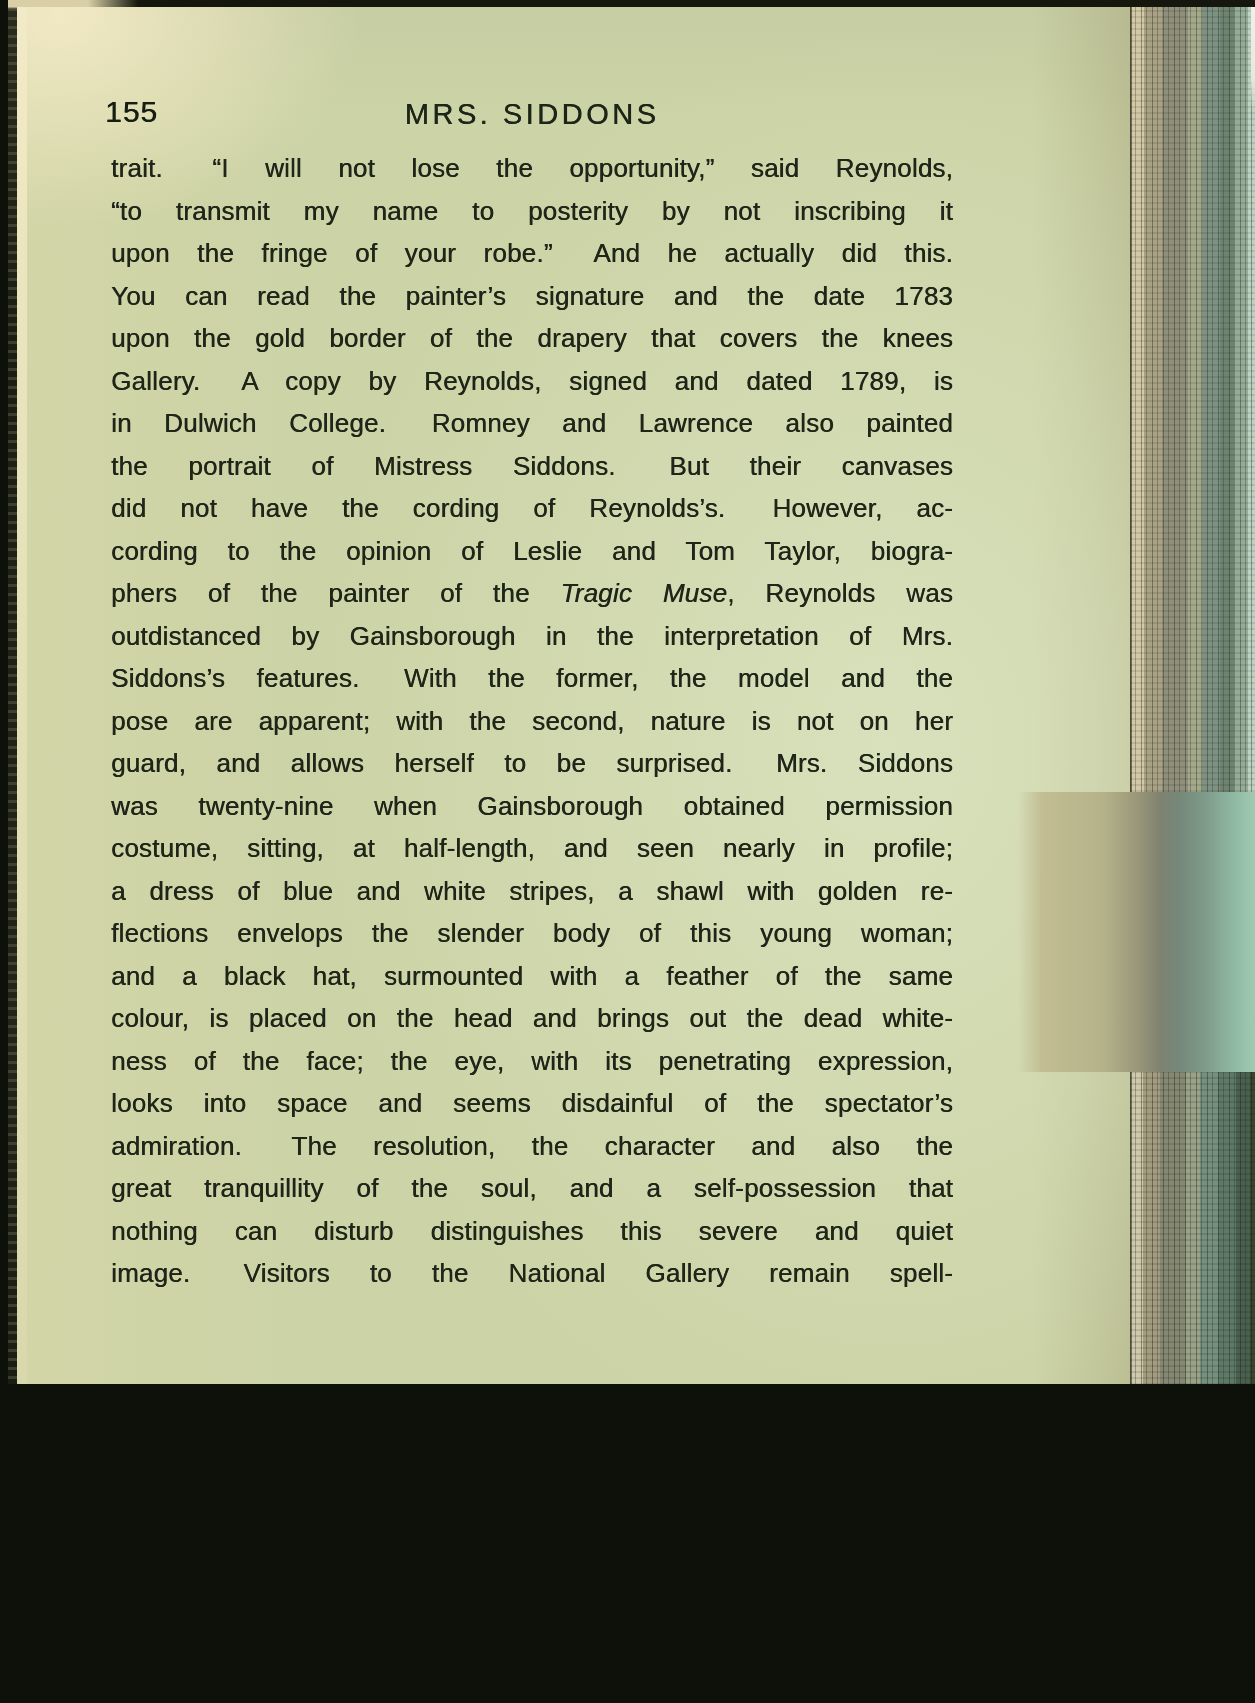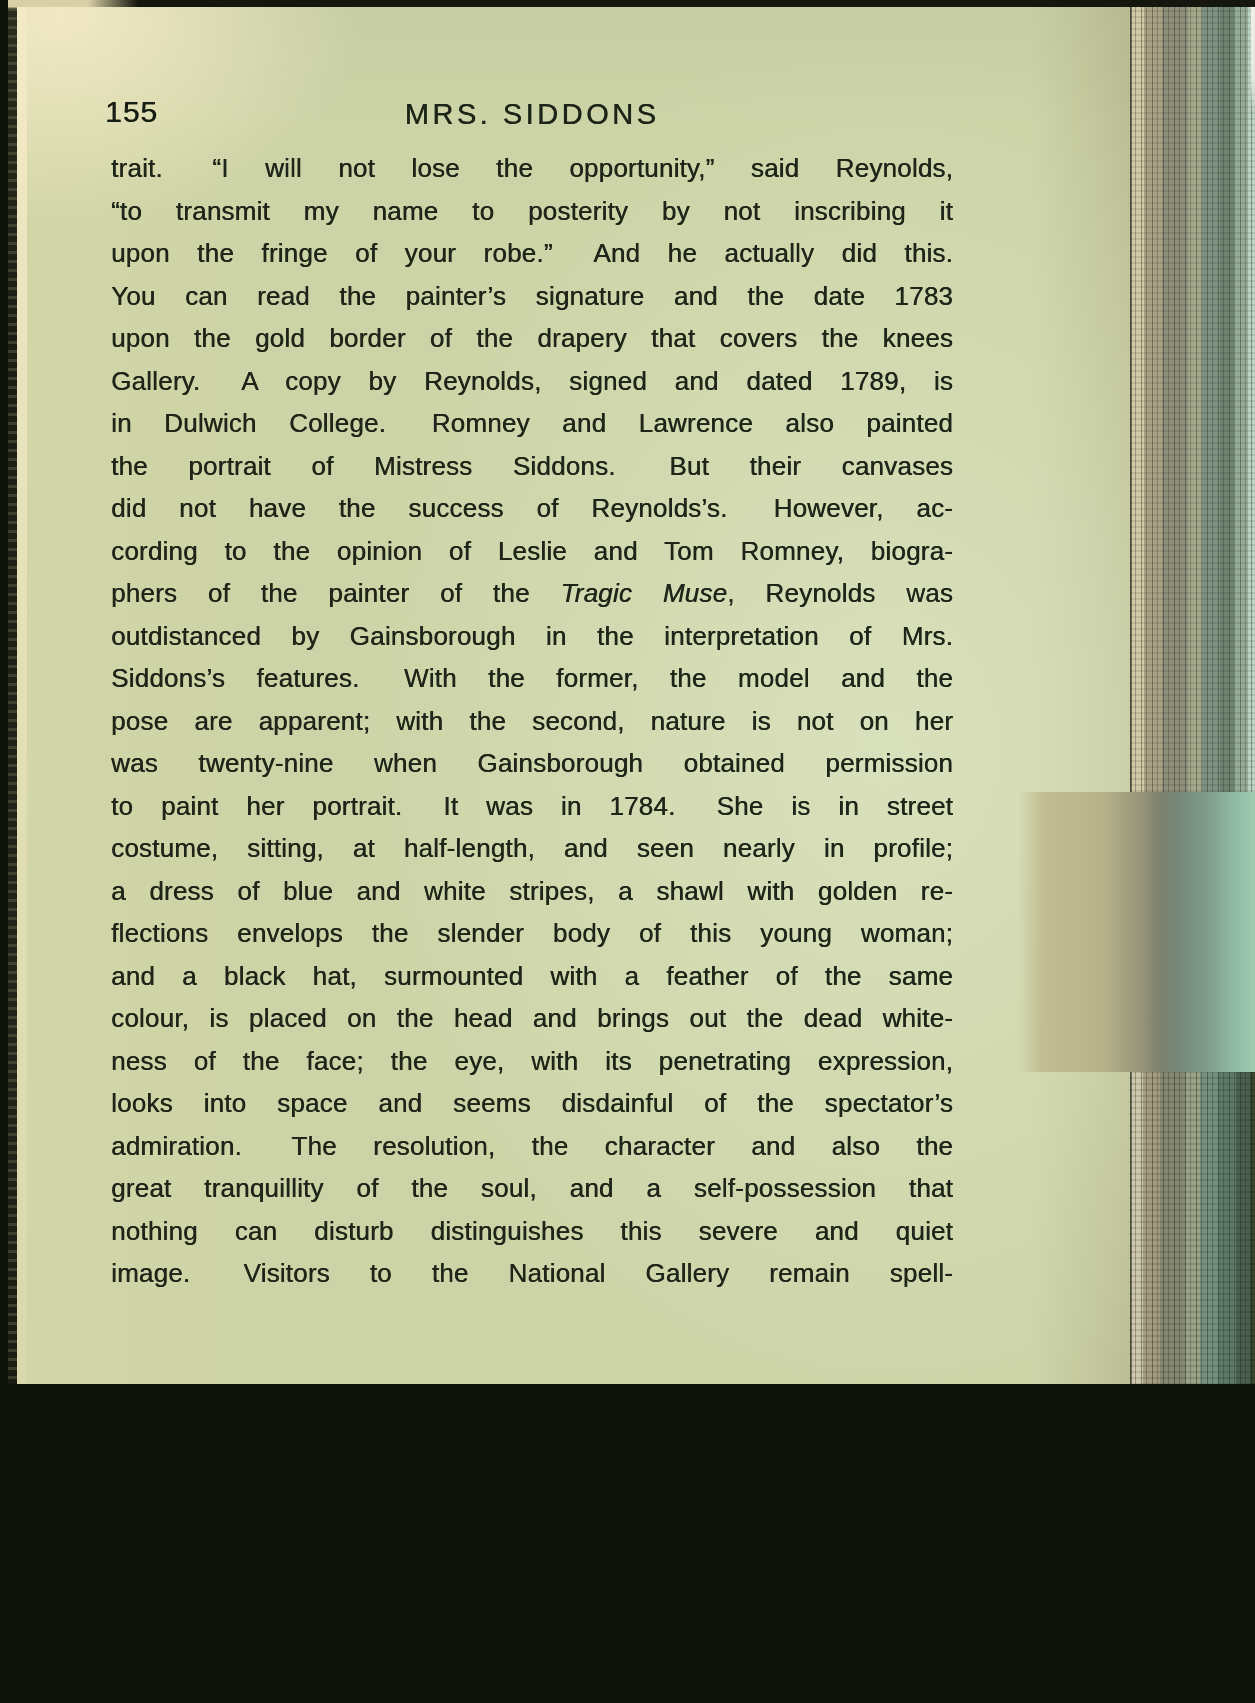--- a/index.html
+++ b/index.html
@@ -106,28 +106,28 @@
     <div class="page-number">155</div>
     <div class="body-text">
         <div class="text-line"><span>trait.  “I will not lose the opportunity,” said Reynolds,</span></div>
         <div class="text-line"><span>“to transmit my name to posterity by not inscribing it</span></div>
         <div class="text-line"><span>upon the fringe of your robe.”  And he actually did this.</span></div>
         <div class="text-line"><span>You can read the painter’s signature and the date 1783</span></div>
         <div class="text-line"><span>upon the gold border of the drapery that covers the knees</span></div>
         <div class="text-line"><span>Gallery.  A copy by Reynolds, signed and dated 1789, is</span></div>
         <div class="text-line"><span>in Dulwich College.  Romney and Lawrence also painted</span></div>
         <div class="text-line"><span>the portrait of Mistress Siddons.  But their canvases</span></div>
-        <div class="text-line"><span>did not have the success of Reynolds’s.  However, ac-</span></div>
-        <div class="text-line"><span>cording to the opinion of Leslie and Tom Romney, biogra-</span></div>
+        <div class="text-line"><span>did not have the cording of Reynolds’s.  However, ac-</span></div>
+        <div class="text-line"><span>cording to the opinion of Leslie and Tom Taylor, biogra-</span></div>
         <div class="text-line"><span>phers of the painter of the </span><span class="it">Tragic Muse</span><span>, Reynolds was</span></div>
         <div class="text-line"><span>outdistanced by Gainsborough in the interpretation of Mrs.</span></div>
         <div class="text-line"><span>Siddons’s features.  With the former, the model and the</span></div>
         <div class="text-line"><span>pose are apparent; with the second, nature is not on her</span></div>
+        <div class="text-line"><span>guard, and allows herself to be surprised.  Mrs. Siddons</span></div>
         <div class="text-line"><span>was twenty-nine when Gainsborough obtained permission</span></div>
-        <div class="text-line"><span>to paint her portrait.  It was in 1784.  She is in street</span></div>
         <div class="text-line"><span>costume, sitting, at half-length, and seen nearly in profile;</span></div>
         <div class="text-line"><span>a dress of blue and white stripes, a shawl with golden re-</span></div>
         <div class="text-line"><span>flections envelops the slender body of this young woman;</span></div>
         <div class="text-line"><span>and a black hat, surmounted with a feather of the same</span></div>
         <div class="text-line"><span>colour, is placed on the head and brings out the dead white-</span></div>
         <div class="text-line"><span>ness of the face; the eye, with its penetrating expression,</span></div>
         <div class="text-line"><span>looks into space and seems disdainful of the spectator’s</span></div>
         <div class="text-line"><span>admiration.  The resolution, the character and also the</span></div>
         <div class="text-line"><span>great tranquillity of the soul, and a self-possession that</span></div>
         <div class="text-line"><span>nothing can disturb distinguishes this severe and quiet</span></div>

